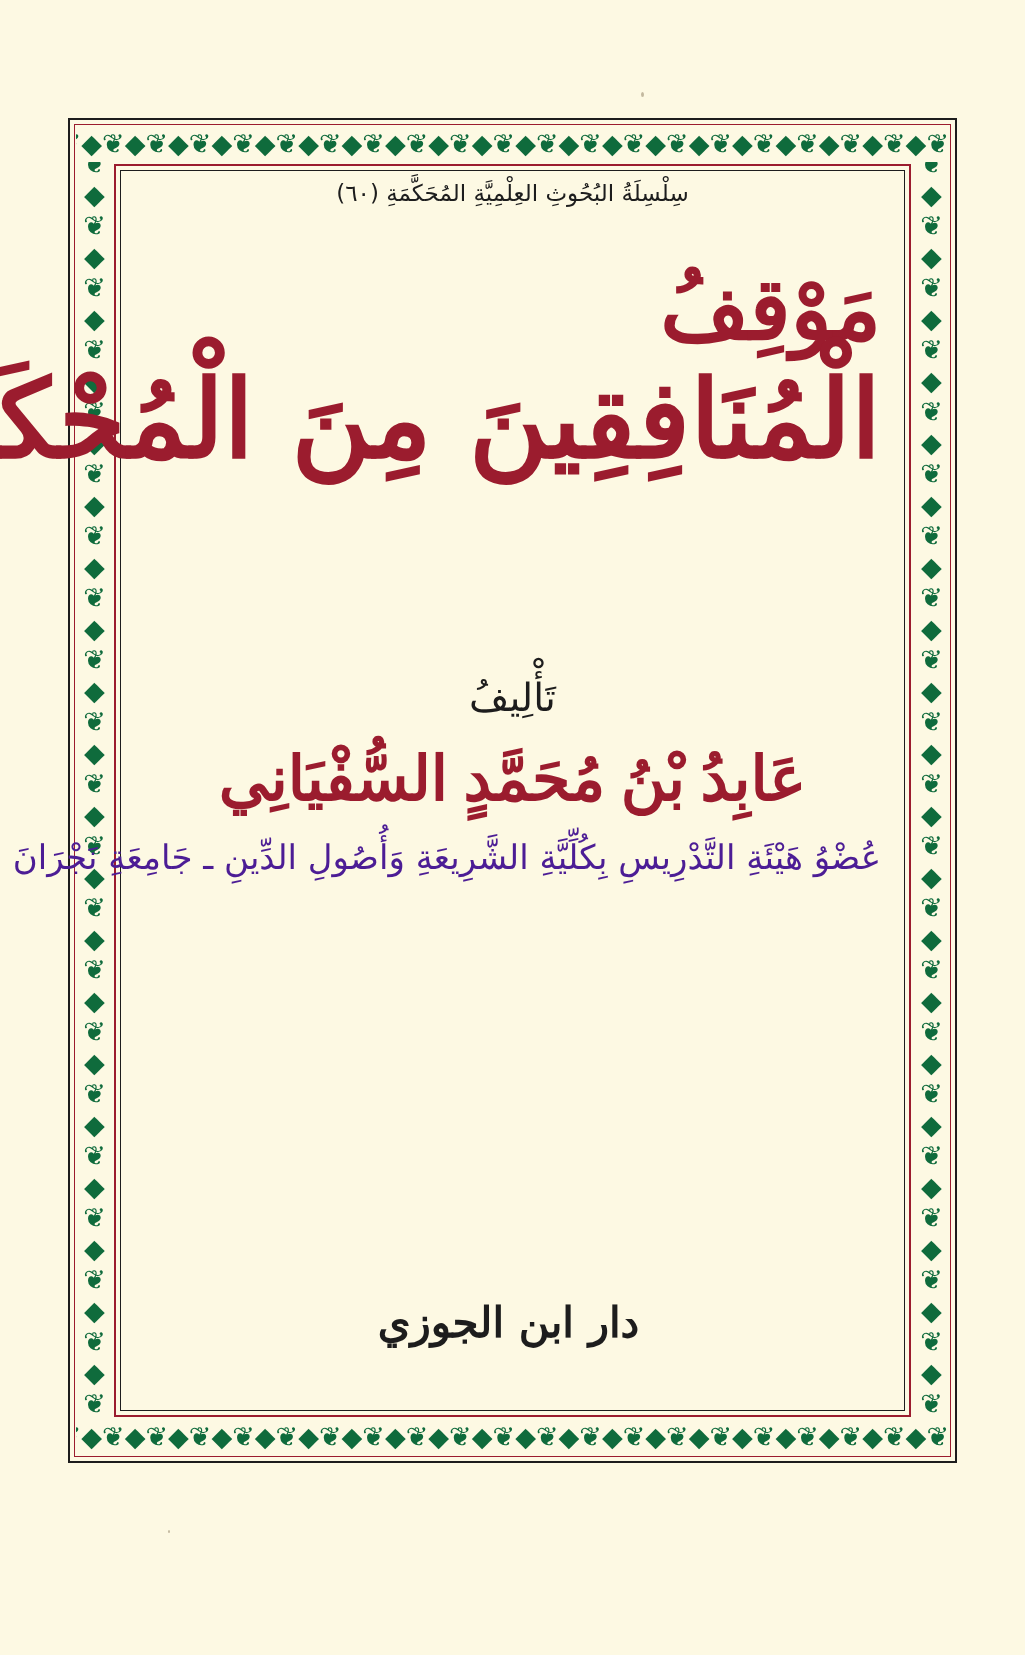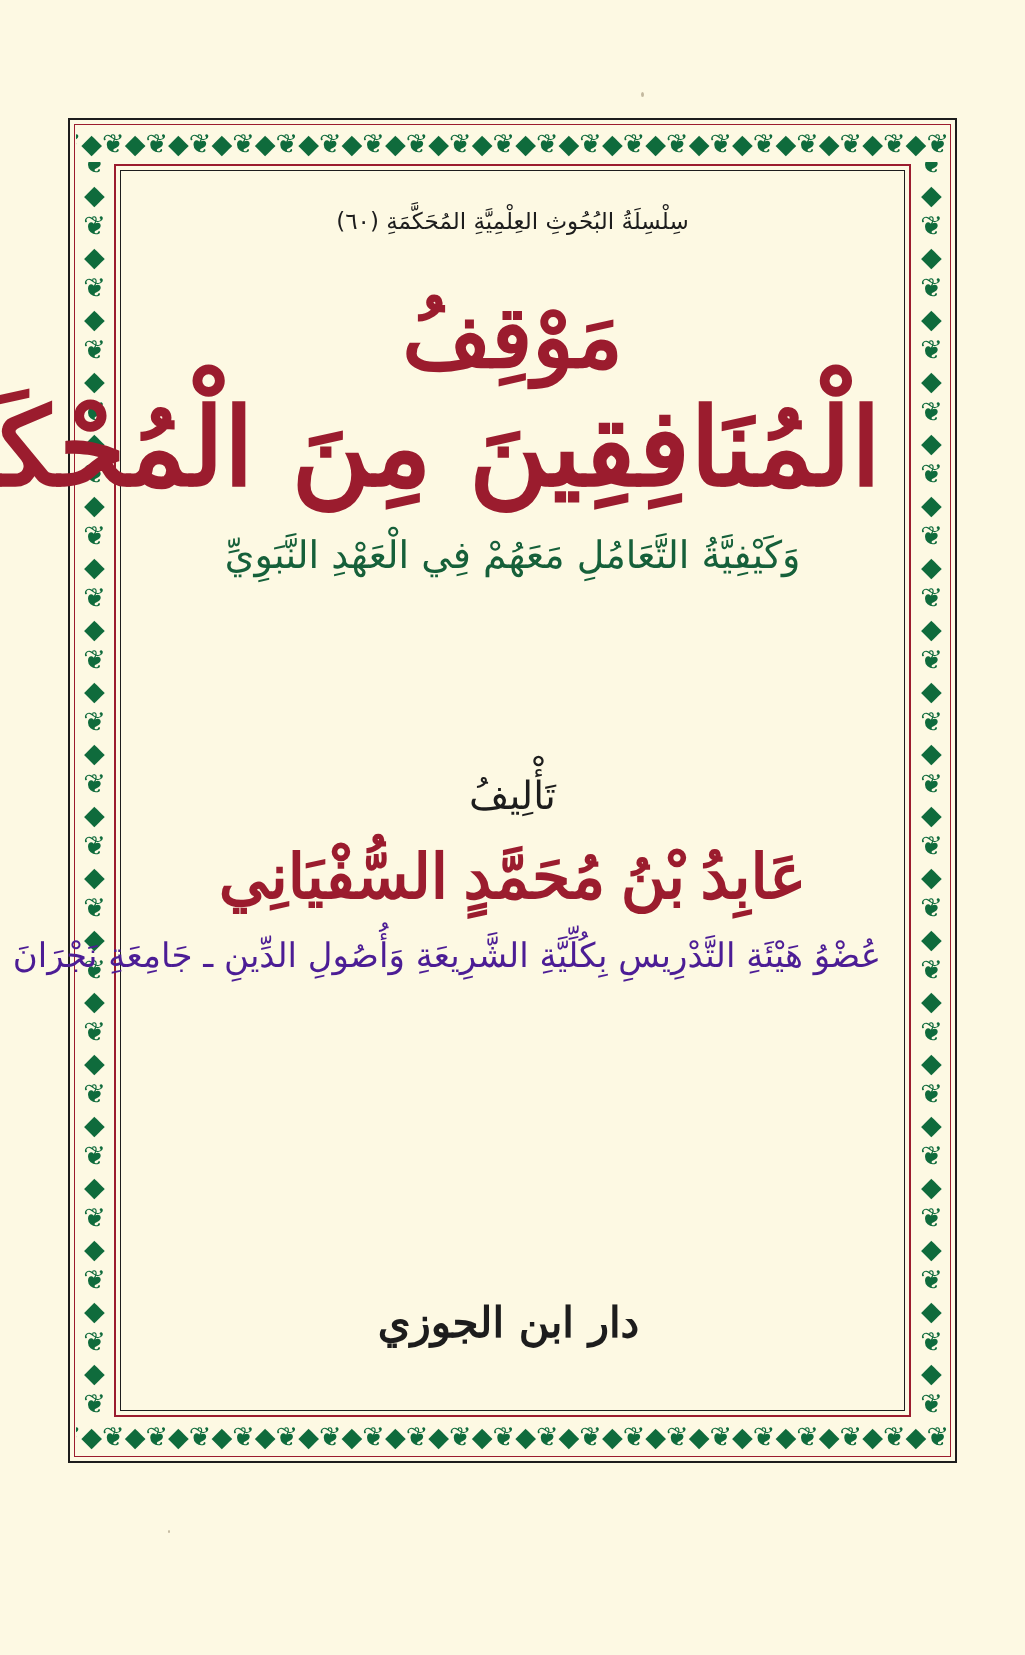--- a/index.html
+++ b/index.html
@@ -92,34 +92,34 @@
   .content {
     position: absolute;
     inset: 62px 76px;
     text-align: center;
     color: #1a1a1a;
   }
 
   .series {
     font-size: 23px;
     color: #1d1d1d;
-    margin-top: 28px;
     letter-spacing: 0.5px;
     direction: rtl;
     font-family: "DejaVu Sans", sans-serif;
   }
 
   .title-main {
     margin-top: 58px;
     font-size: 86px;
     color: #9b1c2e;
     font-weight: bold;
     line-height: 1.05;
     direction: rtl;
     font-family: "DejaVu Serif", serif;
+    text-align: right;
   }
   .title-line2 {
     margin-top: 6px;
     font-size: 108px;
     color: #9b1c2e;
     font-weight: bold;
     line-height: 1.1;
     direction: rtl;
     font-family: "DejaVu Serif", serif;
     white-space: nowrap;
@@ -199,21 +199,20 @@
 
   <div class="frame-inner"></div>
   <div class="frame-inner2"></div>
 
   <div class="content">
     <div class="series">سِلْسِلَةُ البُحُوثِ العِلْمِيَّةِ المُحَكَّمَةِ (٦٠)</div>
 
     <div class="title-main">مَوْقِفُ</div>
     <div class="title-line2">الْمُنَافِقِينَ مِنَ الْمُحْكَمَاتِ</div>
 
-    <div class="subtitle">وَكَيْفِيَّةُ التَّعَامُلِ مَعَهُمْ فِي الْعَهْدِ النَّبَوِيِّ</div>
 
     <div class="by-label">تَأْلِيفُ</div>
     <div class="author">عَابِدُ بْنُ مُحَمَّدٍ السُّفْيَانِي</div>
     <div class="author-affil">عُضْوُ هَيْئَةِ التَّدْرِيسِ بِكُلِّيَّةِ الشَّرِيعَةِ وَأُصُولِ الدِّينِ ـ جَامِعَةِ نَجْرَانَ (١٤٣٦هـ)</div>
 
     <div class="publisher">دار ابن الجوزي</div>
   </div>
 </div>
 
 <div class="speck" style="left:641px; top:92px;"></div>

